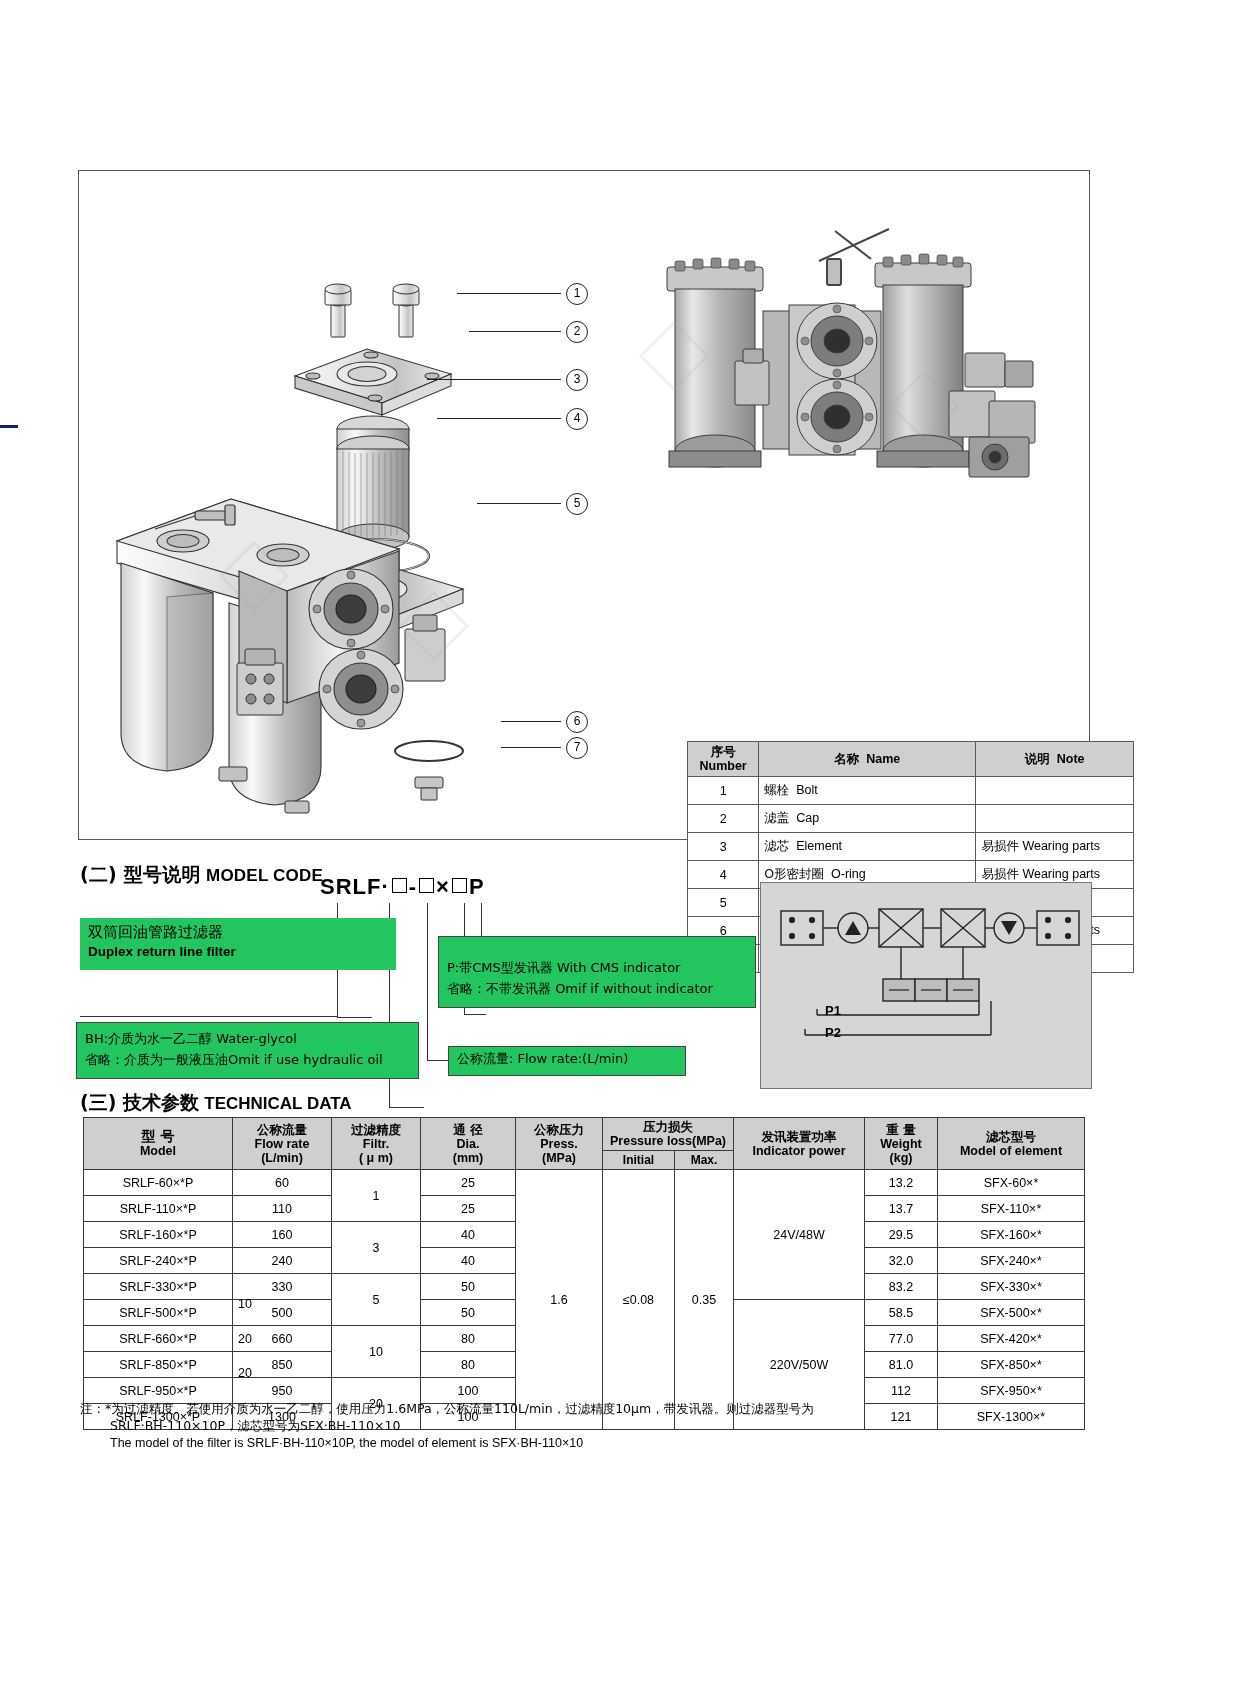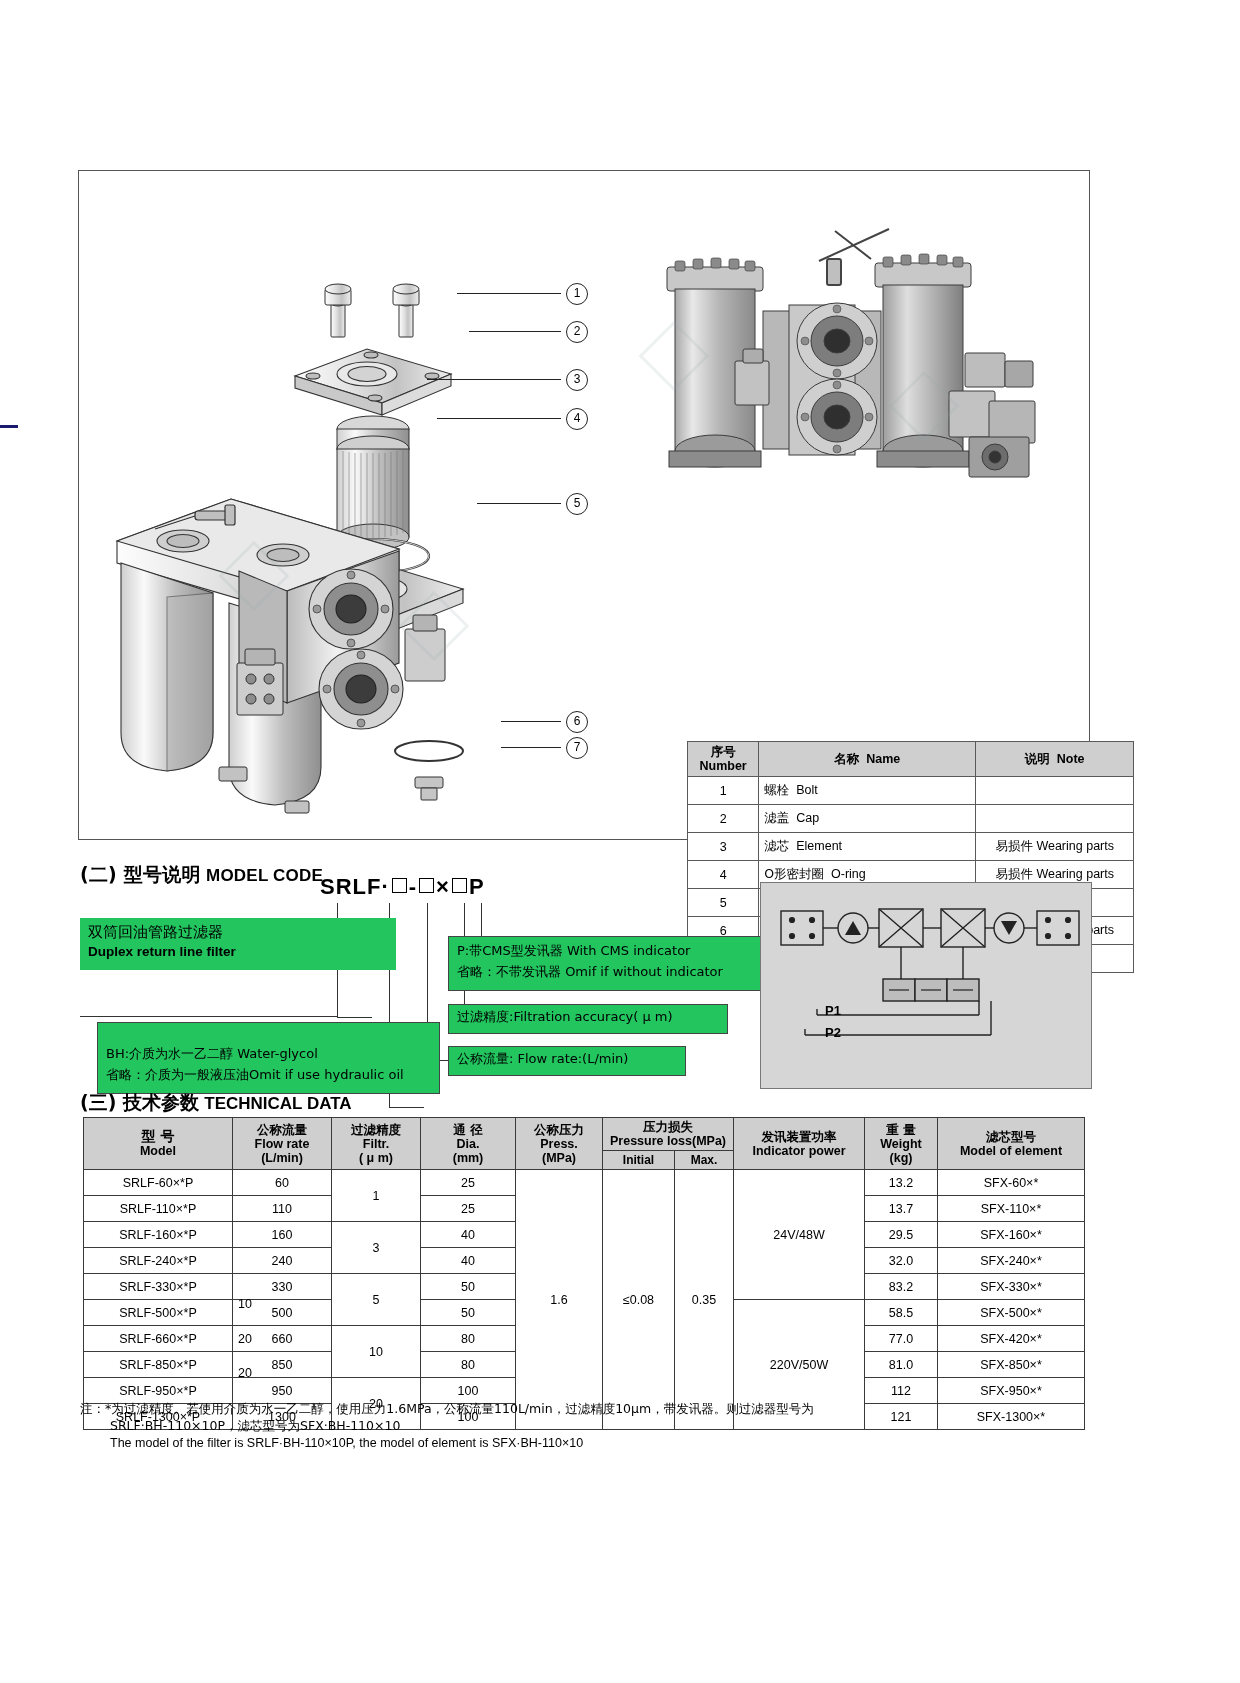--- a/index.html
+++ b/index.html
@@ -31,21 +31,21 @@
   .parts-table{
     position:absolute;left:608px;top:570px;width:447px;
     border-collapse:collapse;font-size:12.5px;background:#fff;
   }
   .parts-table td,.parts-table th{
     border:1px solid #5a5a5a;padding:3px 5px;height:21px;vertical-align:middle;
   }
   .parts-table thead th{background:#cfcfcf;font-weight:bold;font-size:12.5px;text-align:center;line-height:14px;}
   .pt-num{width:62px;text-align:center;}
   .pt-name{width:225px;text-align:left;padding-left:18px;}
-  .pt-note{width:160px;text-align:center;padding-left:14px;}
+  .pt-note{width:160px;text-align:left;padding-left:14px;}
   .cn{font-family:"DejaVu Sans",sans-serif;}
 
   
   .sec2-title{position:absolute;left:80px;top:862px;font-size:19px;font-weight:bold;letter-spacing:.2px;}
   .sec2-title .en{font-size:17px;}
 
   .code-str{position:absolute;left:320px;top:874px;font-size:22px;font-weight:bold;letter-spacing:1px;}
   .sq{display:inline-block;width:13px;height:13px;border:1.6px solid #000;vertical-align:1px;margin:0 2px;}
 
   .mc-box{position:absolute;border:1px solid #444;background:#22c55e;font-size:12.5px;line-height:20px;padding:4px 8px;}
@@ -432,33 +432,30 @@
   <div class="mc-line" style="left:464px;top:1014px;width:22px;height:1px;"></div>
 
   <div class="mc-line" style="left:481px;top:903px;width:1px;height:52px;"></div>
 
   <div class="mc-box" style="left:80px;top:918px;width:300px;height:44px;border-bottom:none;border-left:none;border-top:none;border-right:none;">
     <div class="cn" style="font-size:15px;">双筒回油管路过滤器</div>
     <div style="font-size:13.5px;font-weight:bold;">Duplex return line filter</div>
   </div>
   <div class="mc-line" style="left:80px;top:1016px;width:258px;height:1px;"></div>
 
-  <div class="mc-box" style="left:97px;top:1022px;width:325px;height:46px;padding-top:20px;">
+  <div class="mc-box" style="left:76px;top:1022px;width:325px;height:46px;padding-top:5px;">
     <div class="cn" style="font-size:13px;line-height:21px;">BH:介质为水一乙二醇 Water-glycol</div>
     <div class="cn" style="font-size:13px;line-height:21px;">省略：介质为一般液压油Omit  if use hydraulic oil</div>
   </div>
 
-  <div class="mc-box" style="left:448px;top:936px;width:300px;height:46px;padding-top:3px;">
+  <div class="mc-box" style="left:438px;top:936px;width:300px;height:46px;padding-top:20px;">
     <div class="cn" style="font-size:13px;line-height:21px;">P:带CMS型发讯器 With CMS indicator</div>
     <div class="cn" style="font-size:13px;line-height:21px;">省略：不带发讯器  Omif if without indicator</div>
   </div>
 
-  <div class="mc-box" style="left:448px;top:1004px;width:262px;height:22px;padding-top:2px;">
-    <span class="cn" style="font-size:13px;">过滤精度:Filtration accuracy( μ m)</span>
-  </div>
 
   <div class="mc-box" style="left:448px;top:1046px;width:220px;height:22px;padding-top:2px;">
     <span class="cn" style="font-size:13px;">公称流量: Flow rate:(L/min)</span>
   </div>
 
   <div class="sch">
     <svg width="330" height="205" viewBox="0 0 330 205">
       <g stroke="#222" stroke-width="1.4" fill="none">
 
         <rect x="20" y="28" width="42" height="34"></rect>

